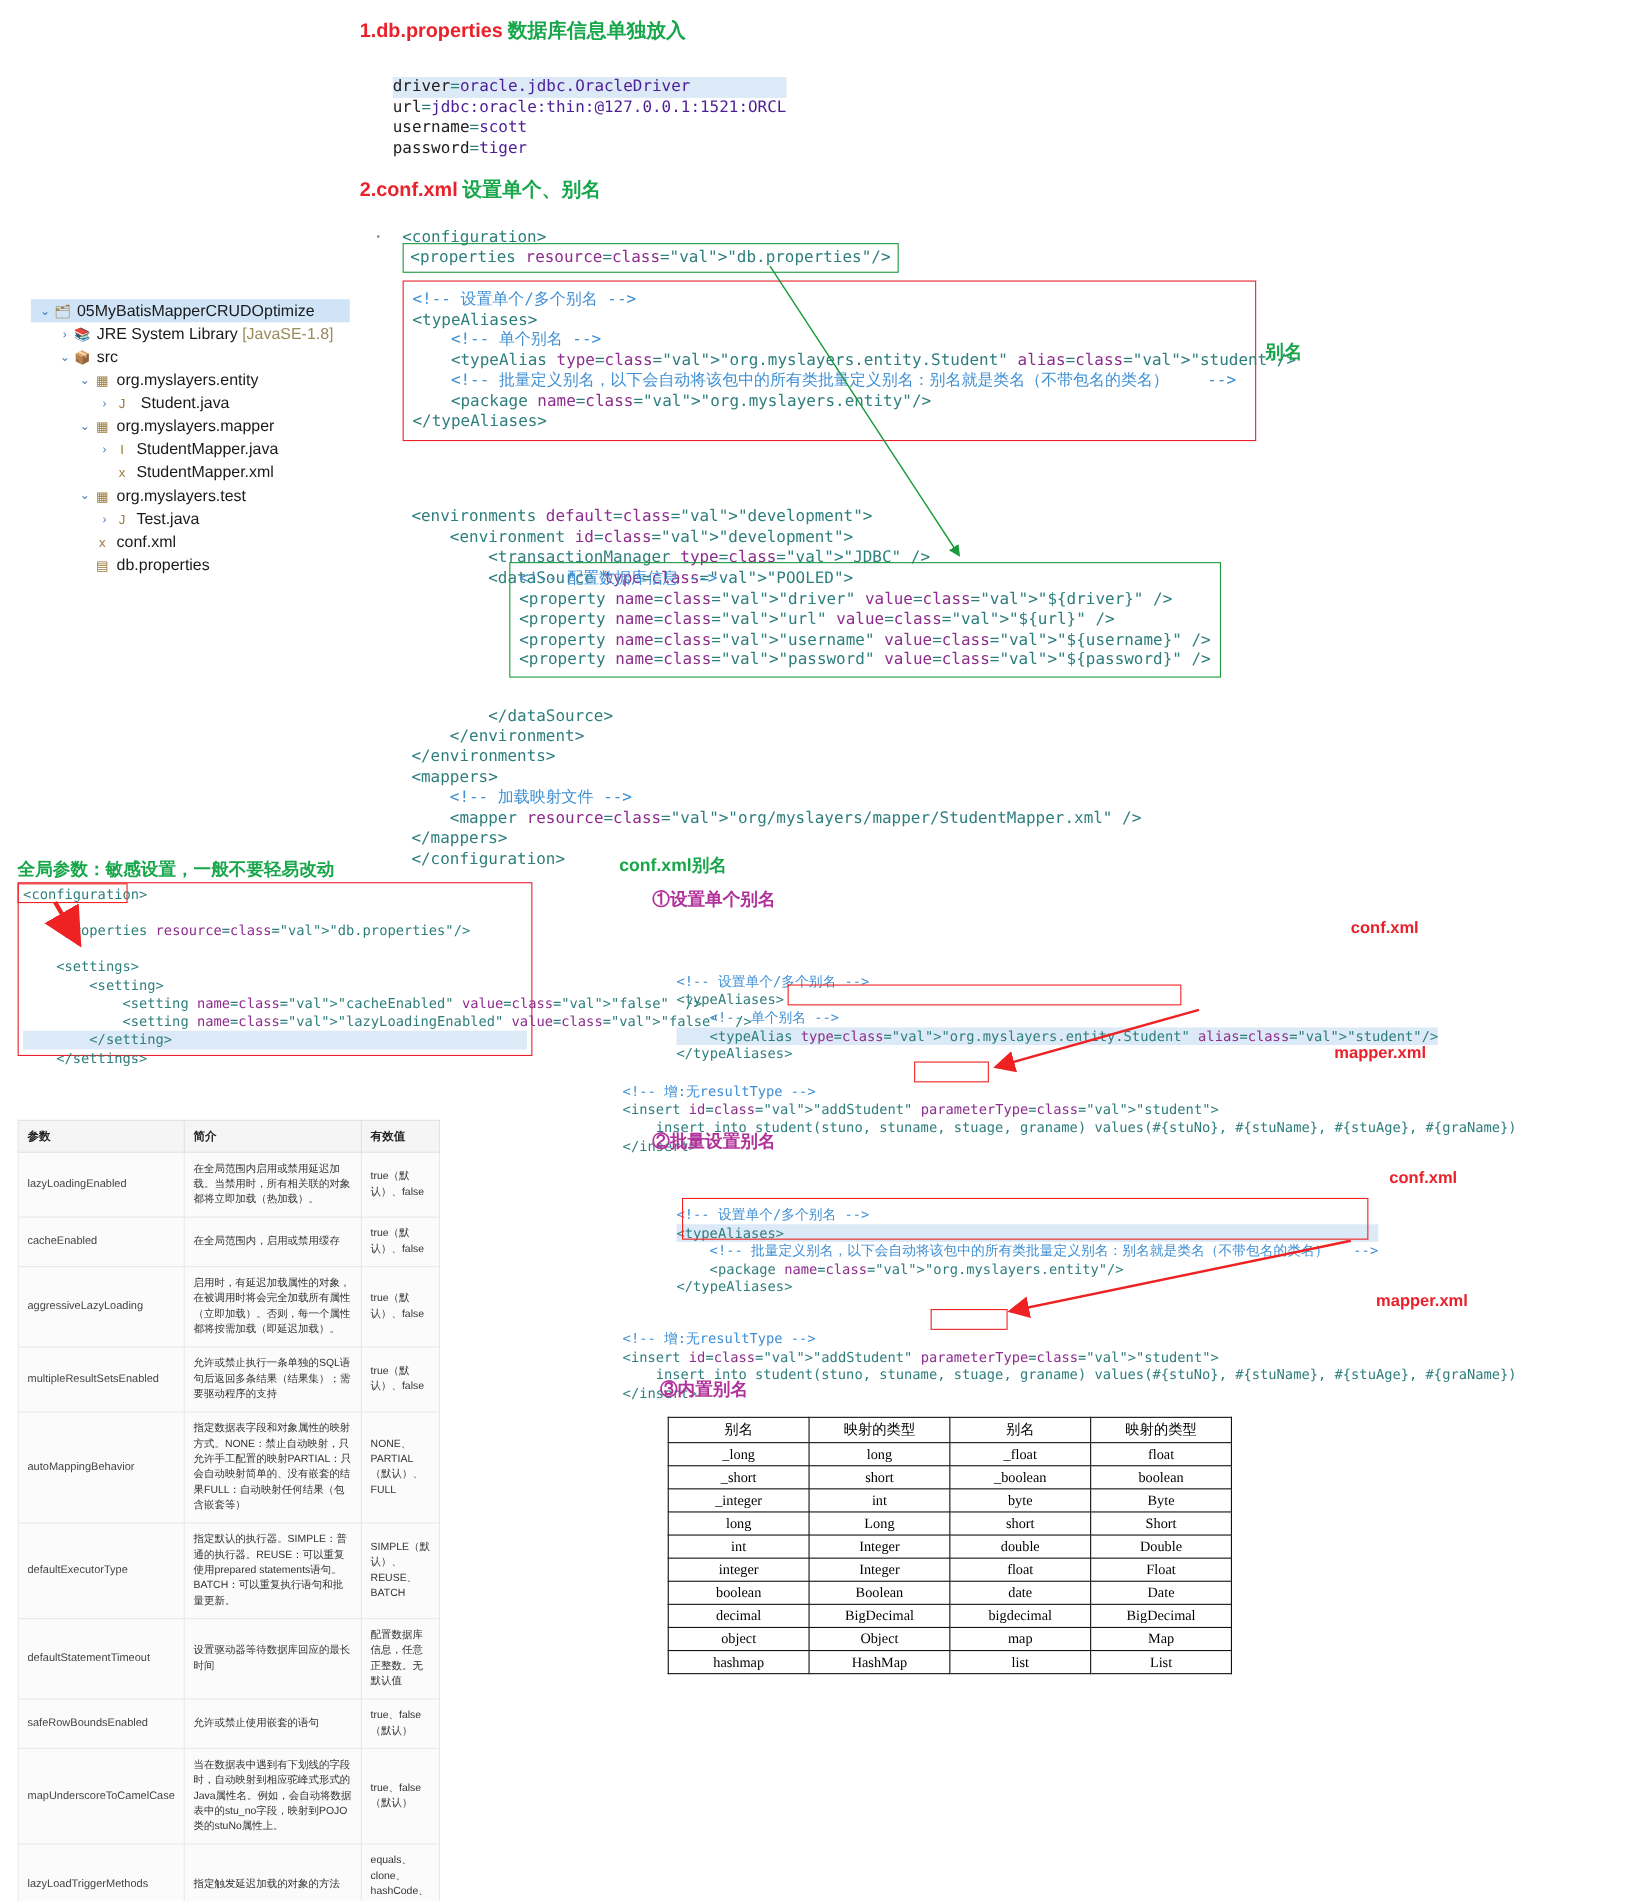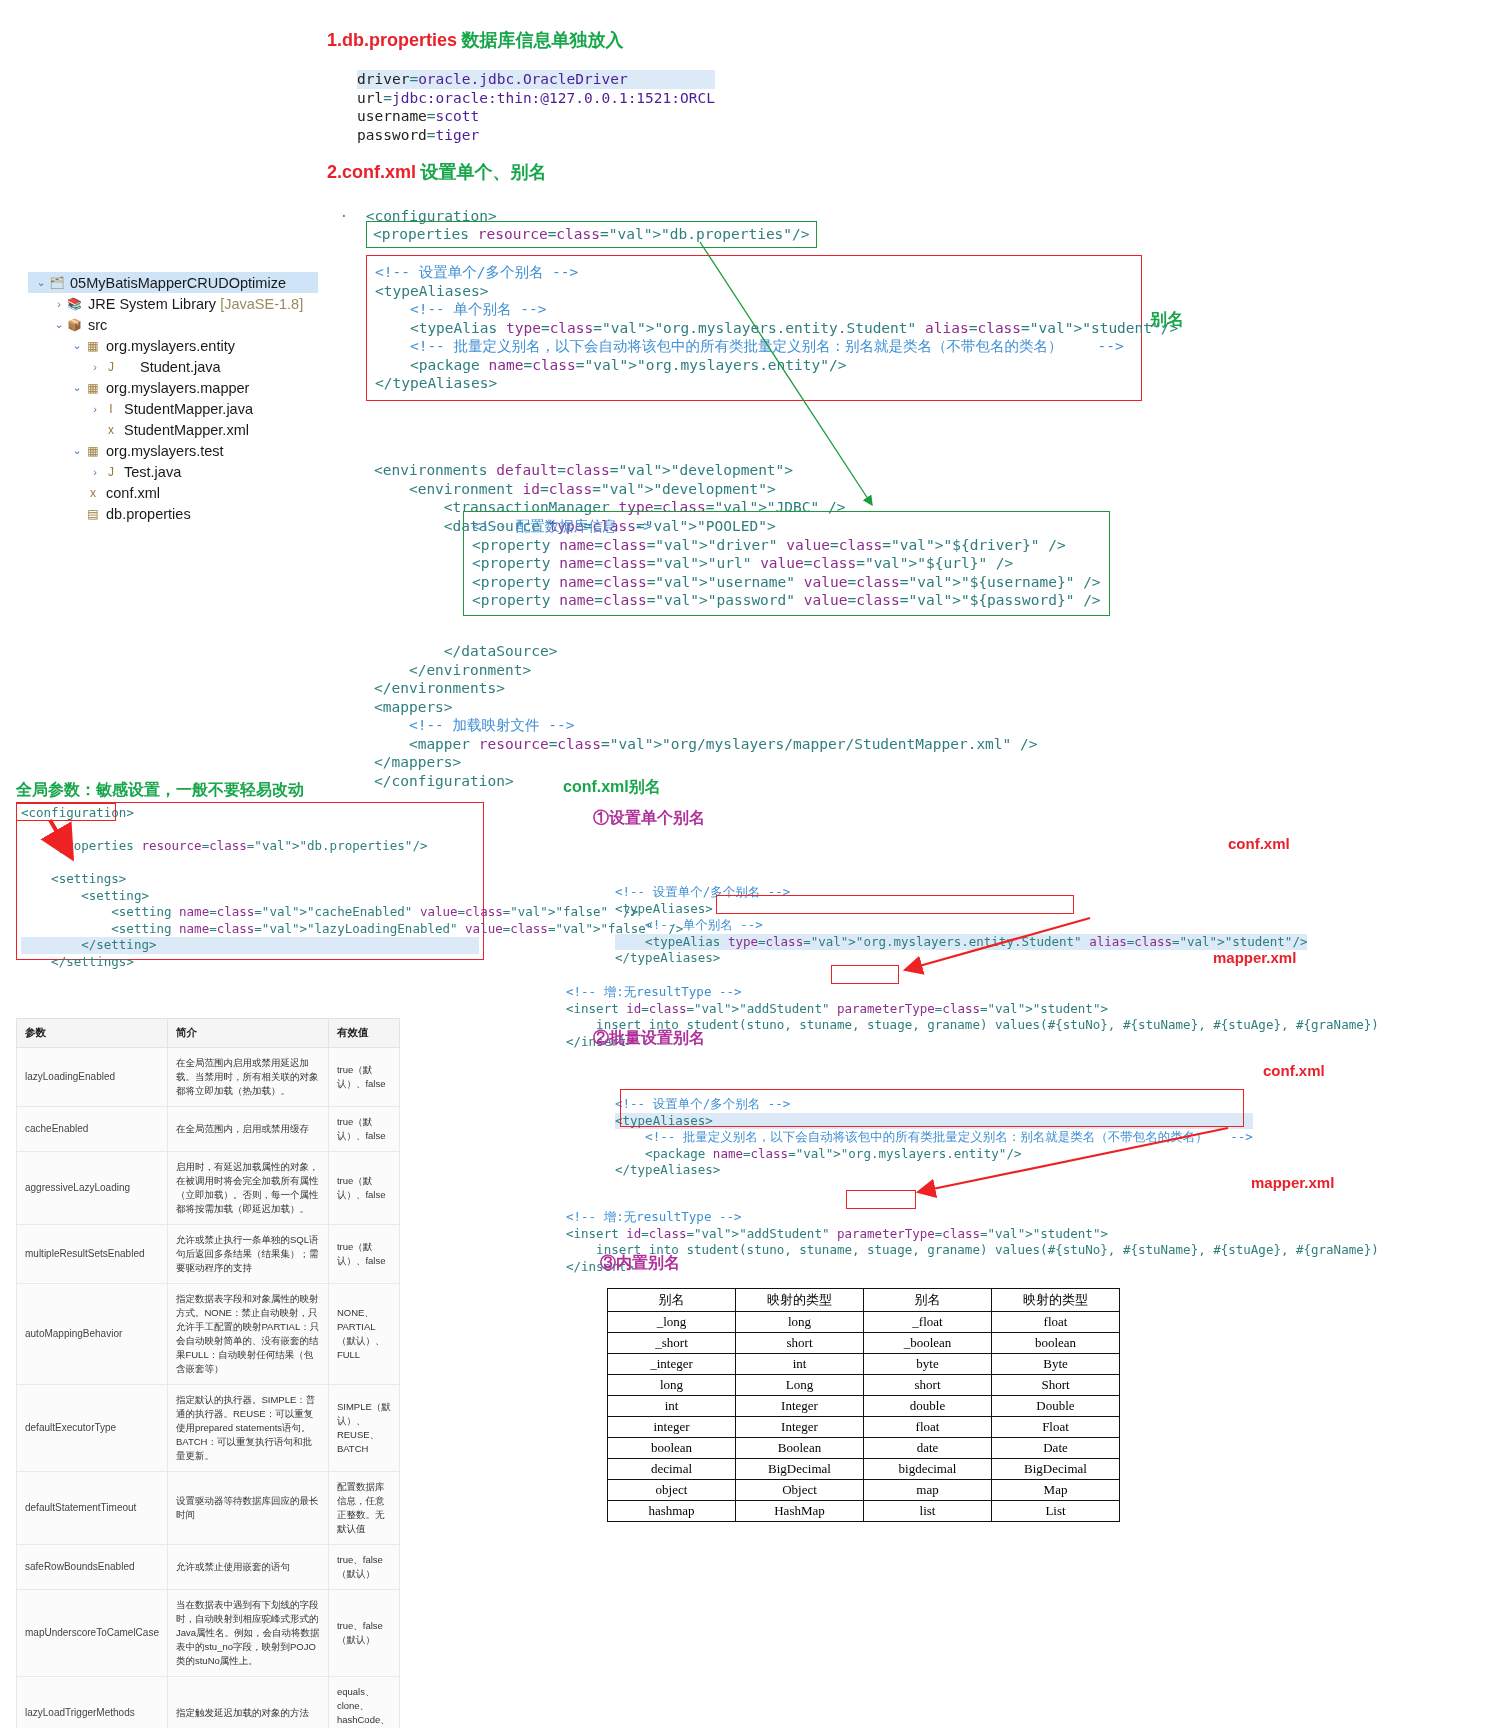--- a/index.html
+++ b/index.html
@@ -56,21 +56,21 @@
   table.param td.p3 { width:72px; }
   
   table.alias { border-collapse:collapse; font-family:"Liberation Serif",serif; font-size:13px; }
   table.alias td { border:1px solid #111; padding:2px 6px; height:20px; text-align:center; width:128px; }
   table.alias td.hd { font-weight:normal; }
   svg.ovl { position:absolute; left:0; top:0; pointer-events:none; }
 </style>
 </head>
 <body>
 
-<div class="abs" style="left:327px; top:28px;">
+<div class="abs" style="left:327px; top:16px;">
   <span class="h-red">1.db.properties</span>
   <span class="h-green">数据库信息单独放入</span>
 </div>
 
 <div class="abs" style="left:357px; top:70px;">
   <div class="code" id="db-props"><div style="background:#dce9f7"><span class="plain">driver</span>=<span class="val" style="font-style:normal">oracle.jdbc.OracleDriver</span></div><div><span class="plain">url</span>=<span class="val" style="font-style:normal">jdbc:oracle:thin:@127.0.0.1:1521:ORCL</span></div><div><span class="plain">username</span>=<span class="val" style="font-style:normal">scott</span></div><div><span class="plain">password</span>=<span class="val" style="font-style:normal">tiger</span></div></div>
 </div>
 
 <div class="abs" style="left:327px; top:160px;">
   <span class="h-red">2.conf.xml</span>
@@ -120,21 +120,21 @@
         <span style="margin-left:4px">src<span class="dim"></span></span>
       </div>
       <div class="row" style="padding-left:42px">
         <span class="chev">⌄</span>
         <span class="ic" style="color:#9a7a3a">▦</span>
         <span style="margin-left:4px">org.myslayers.entity<span class="dim"></span></span>
       </div>
       <div class="row" style="padding-left:60px">
         <span class="chev">›</span>
         <span class="ic" style="color:#9a7a3a">J</span>
-        <span style="margin-left:20px">Student.java<span class="dim"></span></span>
+        <span style="margin-left:8px">Student.java<span class="dim"></span></span>
       </div>
       <div class="row" style="padding-left:42px">
         <span class="chev">⌄</span>
         <span class="ic" style="color:#9a7a3a">▦</span>
         <span style="margin-left:4px">org.myslayers.mapper<span class="dim"></span></span>
       </div>
       <div class="row" style="padding-left:60px">
         <span class="chev">›</span>
         <span class="ic" style="color:#9a7a3a">I</span>
         <span style="margin-left:4px">StudentMapper.java<span class="dim"></span></span>

